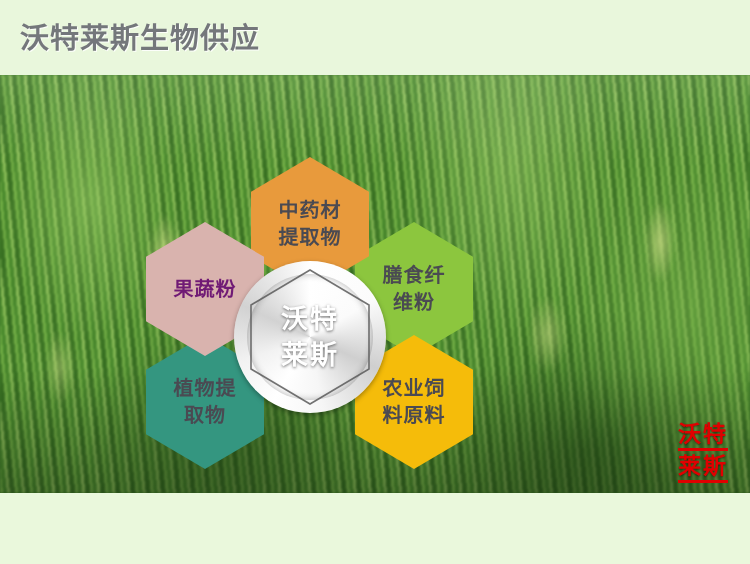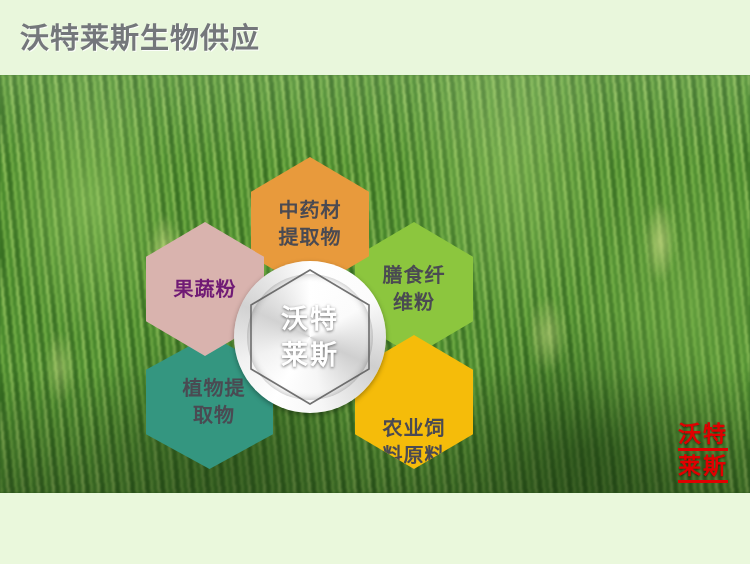--- a/index.html
+++ b/index.html
@@ -121,23 +121,23 @@
     font-size: 20px;
     font-weight: 700;
     line-height: 27px;
     letter-spacing: 1px;
   }
   .hex .hex-label { display: block; white-space: pre-line; }
 
   
   .hex-top        { left: 121px; top: 4px;   }   
   .hex-top-right  { left: 225px; top: 69px;  }   
-  .hex-bot-right  { left: 225px; top: 182px; align-items: flex-end; }   
+  .hex-bot-right  { left: 225px; top: 182px; }   
   .hex-bottom     { left: 121px; top: 247px; }   
-  .hex-bot-left   { left: 16px;  top: 182px; padding-left: 9px; }   
+  .hex-bot-left   { left: 16px;  top: 182px; }   
   .hex-top-left   { left: 16px;  top: 69px;  }   
 
   
   .center-ring {
     position: absolute;
     left: 104px;
     top: 108px;
     width: 152px;
     height: 152px;
     border-radius: 50%;

